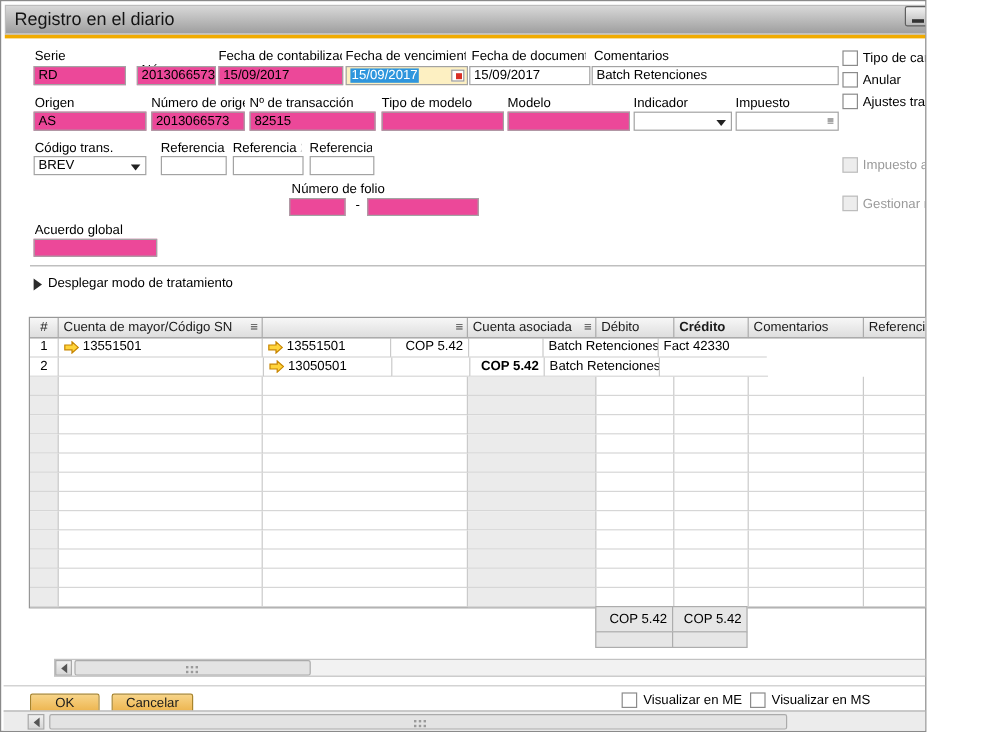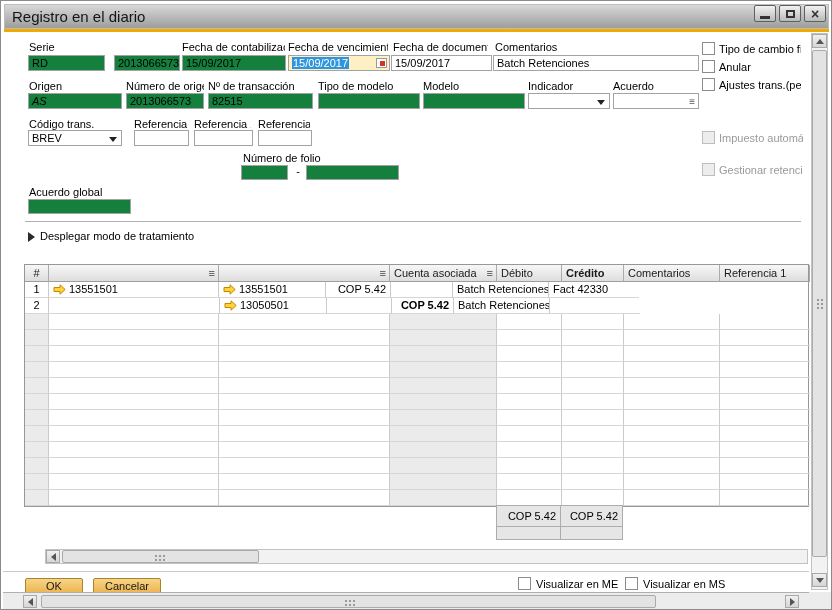--- a/index.html
+++ b/index.html
@@ -1,35 +1,35 @@
 <!DOCTYPE html>
 <html><head>
 <meta charset="utf-8">
 <style>
   html,body{margin:0;padding:0;background:#fff;}
   *{box-sizing:border-box;}
-  .window{position:relative;width:832px;height:610px;background:#fff;border:1px solid #8a8a8a;
+  .window{position:relative;width:772px;height:610px;background:#fff;border:1px solid #8a8a8a;
           font-family:"Liberation Sans",sans-serif;overflow:hidden;}
   
   .titlebar{position:absolute;left:3px;top:3px;width:825px;height:25px;
             background:linear-gradient(#d8d8d8,#9e9e9e);border:1px solid #bdbdbd;}
   .title{position:absolute;left:7px;top:3px;font-size:15px;color:#141414;white-space:nowrap;}
   .wbtn{position:absolute;top:4px;width:22px;height:17px;background:linear-gradient(#f2f2f2,#b9b9b9);
         border:1px solid #5f5f5f;border-radius:2px;display:flex;align-items:center;justify-content:center;}
   #btn-min{left:753px;} #btn-max{left:778px;} #btn-close{left:803px;}
   .ico-min{width:10px;height:3px;background:#333;margin-top:8px;}
   .ico-max{width:9px;height:8px;border:2px solid #333;}
   .ico-close{font-size:14px;font-weight:bold;color:#333;line-height:1;}
   .goldbar{position:absolute;left:3px;top:28px;width:825px;height:3px;background:#F0AB00;}
   
   .lbl{position:absolute;height:13px;font-size:11px;color:#000;white-space:nowrap;overflow:hidden;}
   .lbl.dis{color:#9a9a9a;}
   .f{position:absolute;height:16px;border:1px solid #a3a3a3;background:#fff;font-size:11px;
      line-height:14px;padding:0 3px;white-space:nowrap;overflow:hidden;color:#000;}
-  .f.g{background:#15803d;}
+  .f.g{background:#ec4899;}
   .f.active{background:#fdf0c2;}
   .sel{background:#2f96dd;color:#fff;padding:0 1px;}
   .cal{position:absolute;right:2px;top:2px;width:11px;height:10px;background:#fff;border:1px solid #9a9a9a;}
   .cal i{position:absolute;right:1px;top:2px;width:5px;height:5px;background:#d93025;display:block;}
   .ddarrow{position:absolute;right:4px;top:6px;width:0;height:0;border-left:4px solid transparent;
            border-right:4px solid transparent;border-top:5px solid #222;}
   .selicon{position:absolute;right:3px;top:1px;font-size:10px;color:#555;}
   .cb{position:absolute;width:13px;height:13px;border:1px solid #8b8b8b;background:#fff;}
   .cb.dis{background:#ededed;border-color:#bdbdbd;}
   .hr{position:absolute;height:1px;background:#b0b0b0;}
@@ -73,21 +73,21 @@
              border-top:1px solid #b0b0b0;z-index:5;}
   .corner{position:absolute;left:808px;top:591px;width:22px;height:17px;background:#ececec;z-index:5;}
   
   #lbl-serie{left:28px;top:40px;width:60px;} #fld-serie{left:27px;top:54px;width:77px;}
   #lbl-numero{left:117px;top:52px;width:62px;} #fld-numero{left:113px;top:54px;width:66px;}
   #lbl-fcont{left:181px;top:40px;width:103px;} #fld-fcont{left:181px;top:54px;width:104px;}
   #lbl-fvenc{left:287px;top:40px;width:100px;} #fld-fvenc{left:287px;top:54px;width:102px;}
   #lbl-fdoc{left:392px;top:40px;width:95px;} #fld-fdoc{left:390px;top:54px;width:101px;}
   #lbl-coment{left:494px;top:40px;width:100px;} #fld-coment{left:492px;top:54px;width:206px;}
   
-  #lbl-origen{left:28px;top:79px;width:60px;} #fld-origen{left:27px;top:92px;width:94px;font-style:italic;}
+  #lbl-origen{left:28px;top:79px;width:60px;} #fld-origen{left:27px;top:92px;width:94px;}
   #lbl-numorigen{left:125px;top:79px;width:78px;} #fld-numorigen{left:125px;top:92px;width:78px;}
   #lbl-numtrans{left:207px;top:79px;width:100px;} #fld-numtrans{left:207px;top:92px;width:105px;}
   #lbl-tipomodelo{left:317px;top:79px;width:95px;} #fld-tipomodelo{left:317px;top:92px;width:102px;}
   #lbl-modelo{left:422px;top:79px;width:60px;} #fld-modelo{left:422px;top:92px;width:102px;}
   #lbl-indicador{left:527px;top:79px;width:60px;} #fld-indicador{left:527px;top:92px;width:82px;}
   #lbl-proyecto{left:612px;top:79px;width:60px;} #fld-proyecto{left:612px;top:92px;width:86px;}
   
   #lbl-codtrans{left:28px;top:117px;width:92px;} #fld-codtrans{left:27px;top:129px;width:94px;}
   #lbl-ref1{left:133px;top:117px;width:54px;} #fld-ref1{left:133px;top:129px;width:55px;}
   #lbl-ref2{left:193px;top:117px;width:57px;} #fld-ref2{left:193px;top:129px;width:59px;}
@@ -154,21 +154,21 @@
   <div class="f g" id="fld-numtrans">82515</div>
   <div class="lbl" id="lbl-tipomodelo">Tipo de modelo</div>
   <div class="f g" id="fld-tipomodelo"></div>
   <div class="lbl" id="lbl-modelo">Modelo</div>
   <div class="f g" id="fld-modelo"></div>
   <div class="lbl" id="lbl-indicador">Indicador</div>
   <div class="f" id="fld-indicador">
     <span></span>
     <span class="ddarrow"></span>
   </div>
-  <div class="lbl" id="lbl-proyecto">Acuerdo</div>
+  <div class="lbl" id="lbl-proyecto">Impuesto</div>
   <div class="f" id="fld-proyecto">
     <span></span>
     <span class="selicon">≡</span>
   </div>
 
   <div class="lbl" id="lbl-codtrans">Código trans.</div>
   <div class="f" id="fld-codtrans">
     <span>BREV</span>
     <span class="ddarrow"></span>
   </div>
@@ -198,20 +198,21 @@
   <div class="lbl dis" id="lbl-cb5">Gestionar retenciones</div>
 
   <div class="hr" id="divider"></div>
   <div class="disc-tri"></div>
   <div class="lbl" id="lbl-disc">Desplegar modo de tratamiento</div>
 
   <div id="table">
     <div class="hrow">
       <div class="tc c0">#</div>
       <div class="tc c1">
+          <span>Cuenta de mayor/Código SN</span>
           <span class="menu-ico">≡</span>
         </div>
       <div class="tc c2">
           <span class="menu-ico">≡</span>
         </div>
       <div class="tc c3">
           <span>Cuenta asociada</span>
           <span class="menu-ico">≡</span>
         </div>
       <div class="tc c4" style="justify-content:flex-start;">Débito</div>

